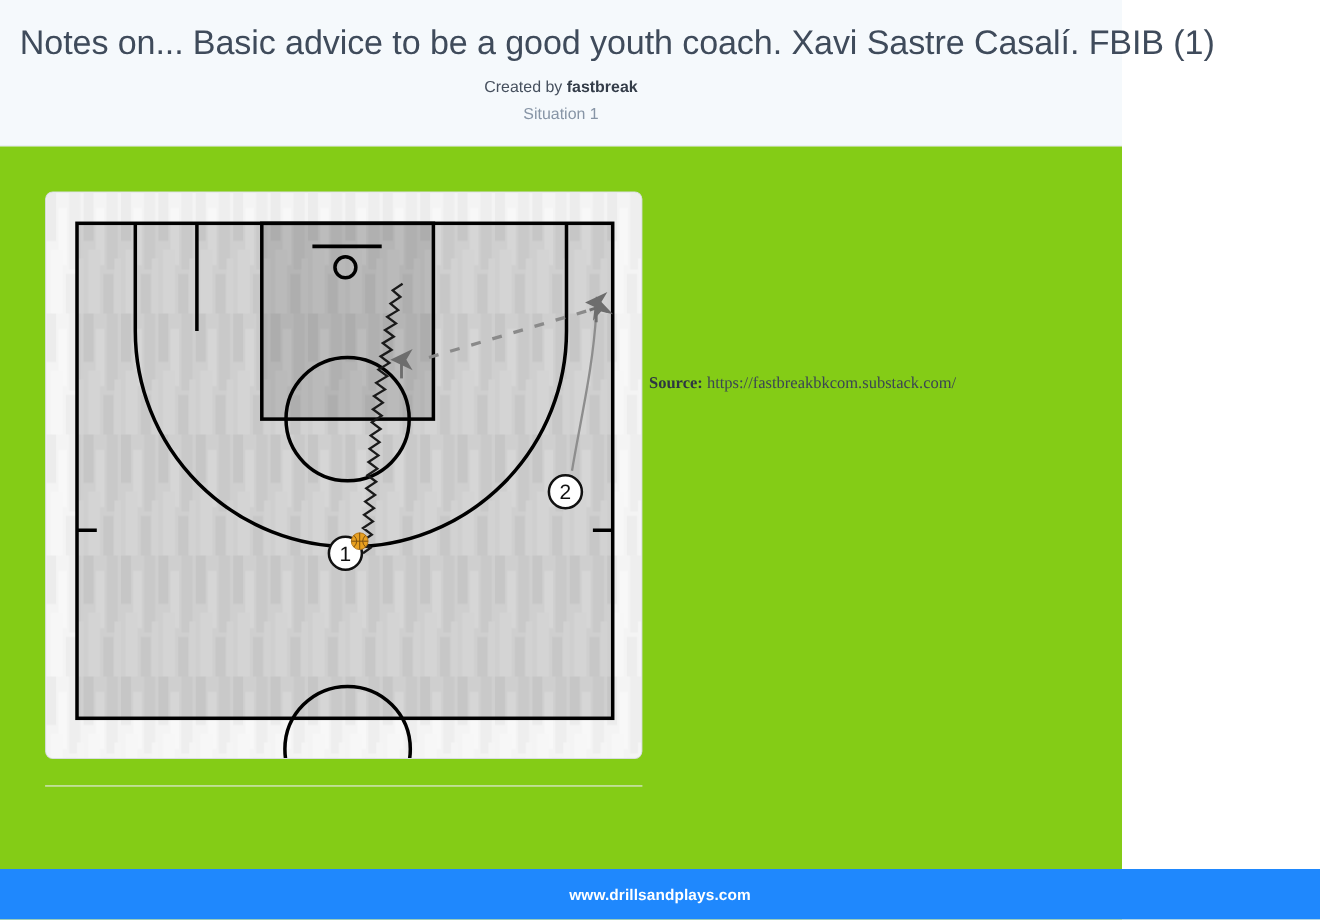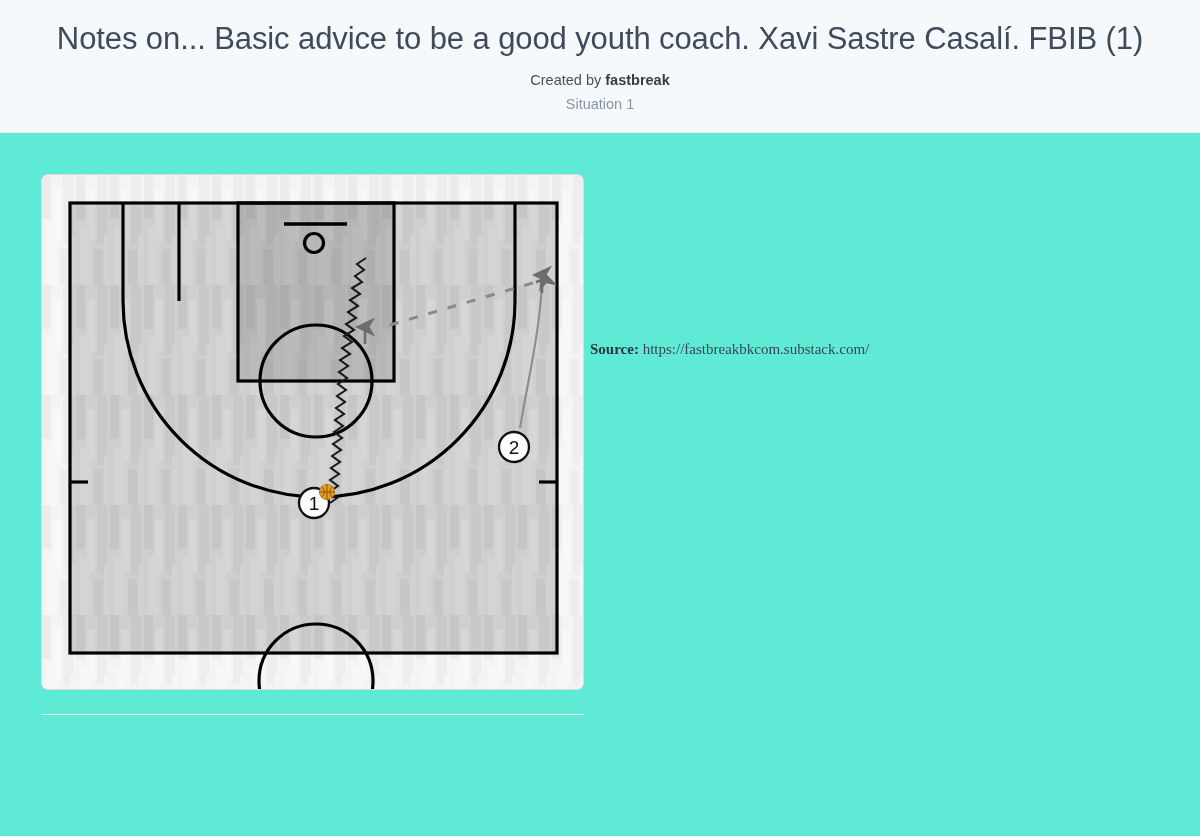--- a/index.html
+++ b/index.html
@@ -6,23 +6,23 @@
   html, body {
     margin: 0; padding: 0;
     width: 1200px; height: 836px;
     background: #ffffff;
     font-family: "Liberation Sans", sans-serif;
     overflow: hidden;
   }
 
   #page {
     position: relative;
-    width: 1200px;
+    width: 1020px;
     height: 836px;
-    background: #5eead4;
+    background: #84cc16;
   }
 
   
   .header {
     background: #f5f9fc;
     border-bottom: 1px solid #e6ecf1;
     padding: 16px 18px 20px 18px;
     text-align: center;
   }
   .page-title {
@@ -239,14 +239,17 @@
 
     <div class="divider"></div>
 
     <div class="source-line" style="top:206px;">
       <b>Source:</b>
       <span class="source-url">https://fastbreakbkcom.substack.com/</span>
     </div>
 
   </div>
 
+  <div class="footer">
+    <span class="footer-text">www.drillsandplays.com</span>
+  </div>
 
 </div>
 
 </body></html>

